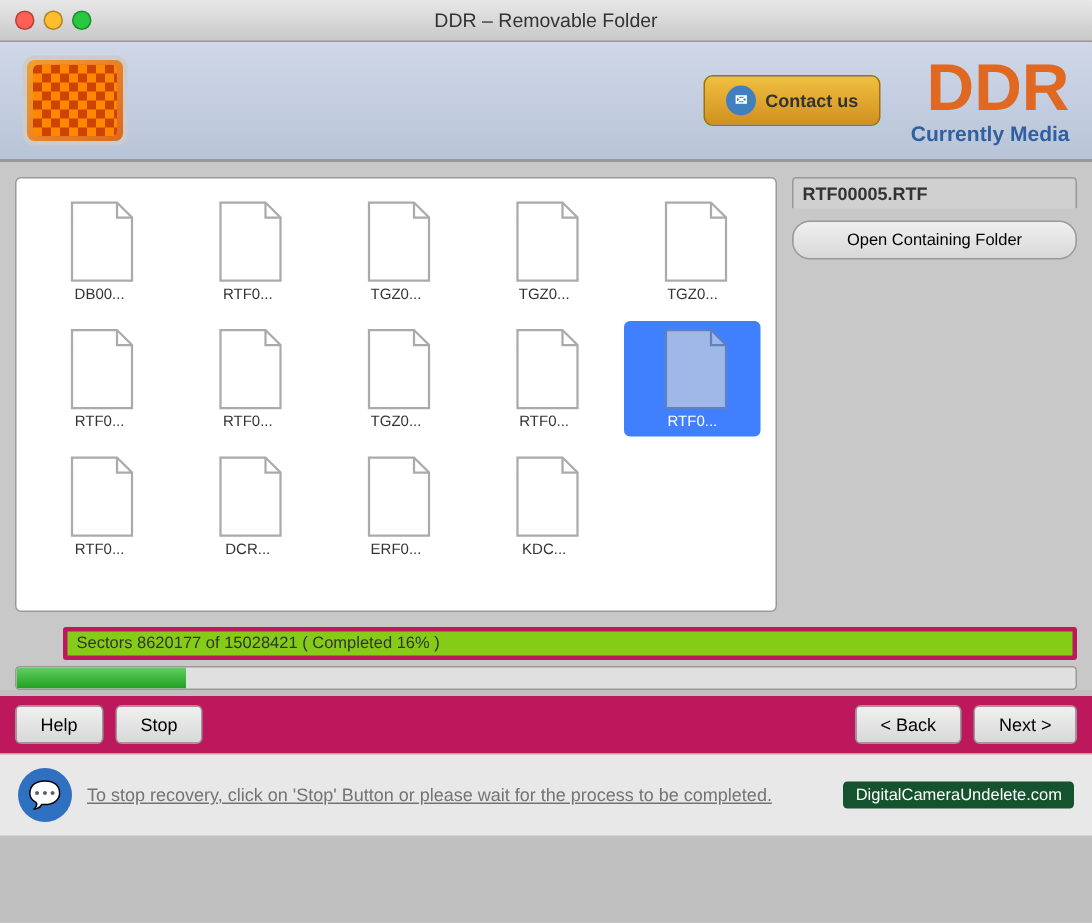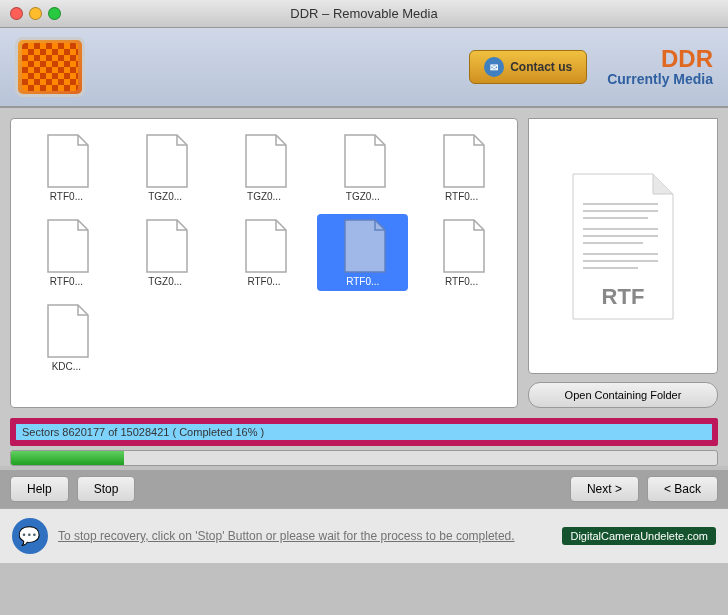--- a/index.html
+++ b/index.html
@@ -80,21 +80,21 @@
       border-radius: 50%;
       display: flex; align-items: center; justify-content: center;
       color: white;
       font-size: 10px;
     }
     .ddr-brand {
       margin-left: 20px;
       text-align: right;
     }
     .ddr-title {
-      font-size: 24px;
+      font-size: 44px;
       font-weight: bold;
       color: #e06820;
       line-height: 1;
     }
     .ddr-subtitle {
       font-size: 14px;
       color: #3060a0;
       font-weight: bold;
     }
 
@@ -194,27 +194,28 @@
       background: #c8c8c8;
       padding: 0 10px;
     }
     .status-row {
       display: flex;
       align-items: center;
       gap: 8px;
       margin-bottom: 4px;
     }
     .status-text {
-      background: #7dd3fc;
-      border: 6px solid #be185d;
+      background: #84cc16;
+      border: 3px solid #be185d;
       padding: 2px 6px;
       font-size: 11px;
       color: #333;
       border-radius: 2px;
       flex: 1;
+      margin-left: 32px;
     }
     .stop-btn {
       background: linear-gradient(to bottom, #f0f0f0, #d8d8d8);
       border: 1px solid #999;
       border-radius: 4px;
       padding: 5px 20px;
       cursor: pointer;
       font-size: 12px;
       min-width: 80px;
       text-align: center;
@@ -243,21 +244,21 @@
       border: 1px solid #c8c800;
       padding: 2px 6px;
       font-size: 11px;
       color: #333;
       border-radius: 2px;
       flex: 1;
     }
 
     
     .bottom-buttons {
-      background: #a3a3a3;
+      background: #be185d;
       padding: 6px 10px;
       display: flex;
       gap: 8px;
       align-items: center;
     }
     .nav-btn {
       background: linear-gradient(to bottom, #f0f0f0, #d8d8d8);
       border: 1px solid #999;
       border-radius: 4px;
       padding: 5px 16px;
@@ -308,21 +309,21 @@
   </style>
 </head>
 <body>
 
 <div class="titlebar">
   <div class="titlebar-buttons">
     <div class="tb-btn tb-close"></div>
     <div class="tb-btn tb-min"></div>
     <div class="tb-btn tb-max"></div>
   </div>
-  <span class="titlebar-title">DDR – Removable Media</span>
+  <span class="titlebar-title">DDR – Removable Folder</span>
 </div>
 
 <div class="header">
   <div class="header-logo">
     <div class="logo-pattern"></div>
   </div>
   <div class="header-spacer"></div>
   <button class="contact-btn">
     <div class="contact-icon">✉</div>
     <span>Contact us</span>
@@ -338,20 +339,29 @@
   <div class="file-browser">
     <div class="file-grid">
 
       <div class="file-item">
         <div class="file-icon">
           <svg viewBox="0 0 48 56" fill="none">
             <path d="M6 2 L36 2 L46 12 L46 54 L6 54 Z" fill="white" stroke="#aaa" stroke-width="1.5"></path>
             <path d="M36 2 L36 12 L46 12" fill="none" stroke="#aaa" stroke-width="1.5"></path>
           </svg>
         </div>
+        <span class="file-label">DB00...</span>
+      </div>
+      <div class="file-item">
+        <div class="file-icon">
+          <svg viewBox="0 0 48 56" fill="none">
+            <path d="M6 2 L36 2 L46 12 L46 54 L6 54 Z" fill="white" stroke="#aaa" stroke-width="1.5"></path>
+            <path d="M36 2 L36 12 L46 12" fill="none" stroke="#aaa" stroke-width="1.5"></path>
+          </svg>
+        </div>
         <span class="file-label">RTF0...</span>
       </div>
       <div class="file-item">
         <div class="file-icon">
           <svg viewBox="0 0 48 56" fill="none">
             <path d="M6 2 L36 2 L46 12 L46 54 L6 54 Z" fill="white" stroke="#aaa" stroke-width="1.5"></path>
             <path d="M36 2 L36 12 L46 12" fill="none" stroke="#aaa" stroke-width="1.5"></path>
           </svg>
         </div>
         <span class="file-label">TGZ0...</span>
@@ -431,66 +441,65 @@
         </div>
         <span class="file-label">RTF0...</span>
       </div>
       <div class="file-item">
         <div class="file-icon">
           <svg viewBox="0 0 48 56" fill="none">
             <path d="M6 2 L36 2 L46 12 L46 54 L6 54 Z" fill="white" stroke="#aaa" stroke-width="1.5"></path>
             <path d="M36 2 L36 12 L46 12" fill="none" stroke="#aaa" stroke-width="1.5"></path>
           </svg>
         </div>
+        <span class="file-label">DCR...</span>
+      </div>
+      <div class="file-item">
+        <div class="file-icon">
+          <svg viewBox="0 0 48 56" fill="none">
+            <path d="M6 2 L36 2 L46 12 L46 54 L6 54 Z" fill="white" stroke="#aaa" stroke-width="1.5"></path>
+            <path d="M36 2 L36 12 L46 12" fill="none" stroke="#aaa" stroke-width="1.5"></path>
+          </svg>
+        </div>
+        <span class="file-label">ERF0...</span>
+      </div>
+      <div class="file-item">
+        <div class="file-icon">
+          <svg viewBox="0 0 48 56" fill="none">
+            <path d="M6 2 L36 2 L46 12 L46 54 L6 54 Z" fill="white" stroke="#aaa" stroke-width="1.5"></path>
+            <path d="M36 2 L36 12 L46 12" fill="none" stroke="#aaa" stroke-width="1.5"></path>
+          </svg>
+        </div>
         <span class="file-label">KDC...</span>
       </div>
     </div>
   </div>
 
   <div class="preview-panel">
-    <div class="preview-box">
-
-      <svg width="120" height="155" viewBox="0 0 120 155">
-
-        <path d="M10 5 L90 5 L110 25 L110 150 L10 150 Z" fill="white" stroke="#ccc" stroke-width="1"></path>
-        <path d="M90 5 L90 25 L110 25" fill="#e8e8e8" stroke="#ccc" stroke-width="1"></path>
-
-        <line x1="20" y1="35" x2="95" y2="35" stroke="#bbb" stroke-width="1.5"></line>
-        <line x1="20" y1="42" x2="95" y2="42" stroke="#bbb" stroke-width="1.5"></line>
-        <line x1="20" y1="49" x2="85" y2="49" stroke="#bbb" stroke-width="1.5"></line>
-        <line x1="20" y1="60" x2="95" y2="60" stroke="#bbb" stroke-width="1.5"></line>
-        <line x1="20" y1="67" x2="95" y2="67" stroke="#bbb" stroke-width="1.5"></line>
-        <line x1="20" y1="74" x2="80" y2="74" stroke="#bbb" stroke-width="1.5"></line>
-        <line x1="20" y1="85" x2="95" y2="85" stroke="#bbb" stroke-width="1.5"></line>
-        <line x1="20" y1="92" x2="95" y2="92" stroke="#bbb" stroke-width="1.5"></line>
-        <line x1="20" y1="99" x2="75" y2="99" stroke="#bbb" stroke-width="1.5"></line>
-
-        <text x="60" y="135" text-anchor="middle" font-size="22" font-weight="bold" fill="#888" font-family="Arial">RTF</text>
-      </svg>
-    </div>
+    <div class="preview-label">RTF00005.RTF</div>
     <button class="open-folder-btn">Open Containing Folder</button>
   </div>
 </div>
 
 <div class="status-area">
   <div class="status-row">
     <div class="status-text">Sectors 8620177 of 15028421  ( Completed 16% )</div>
   </div>
   <div class="progress-row">
     <div class="progress-bar-container">
       <div class="progress-bar-fill" style="width: 16%;"></div>
     </div>
   </div>
 </div>
 
 <div class="bottom-buttons">
   <button class="nav-btn">Help</button>
   <button class="nav-btn">Stop</button>
   <div class="spacer"></div>
+  <button class="nav-btn">&lt; Back</button>
   <button class="nav-btn">Next &gt;</button>
-  <button class="nav-btn">&lt; Back</button>
 </div>
 
 <div class="info-bar">
   <div class="info-icon">💬</div>
   <span class="info-text">To stop recovery, click on 'Stop' Button or please wait for the process to be completed.</span>
   <div class="bottom-brand">DigitalCameraUndelete.com</div>
 </div>
 
 </body></html>

